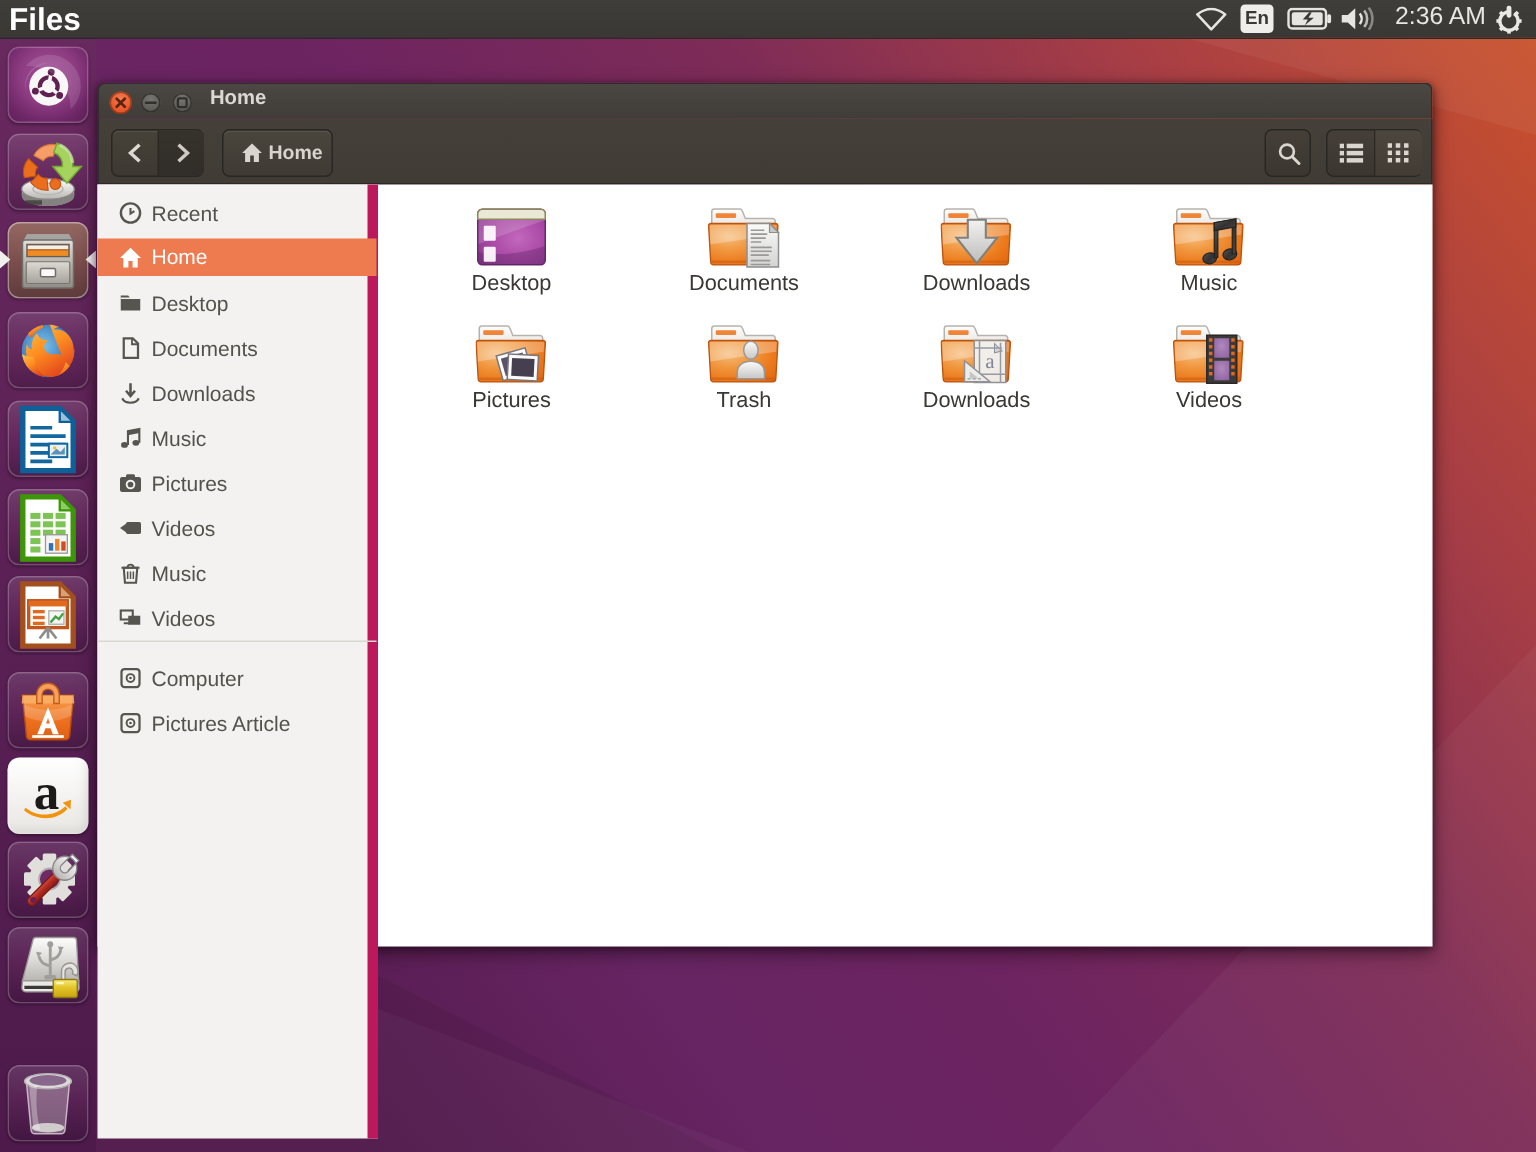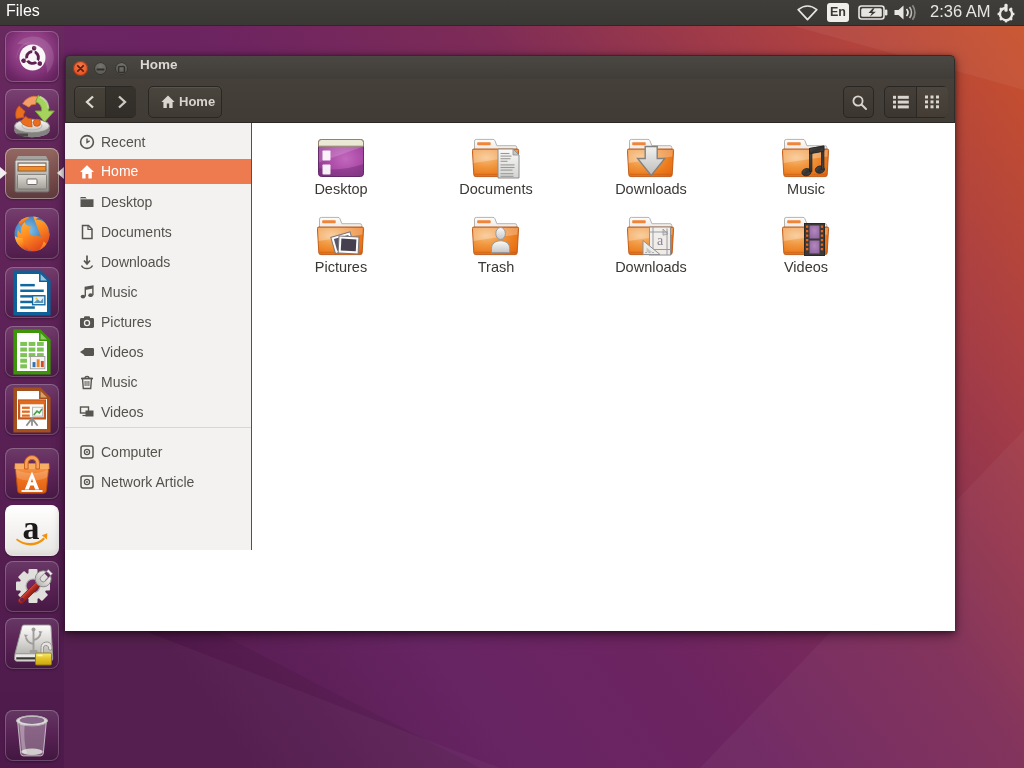--- a/index.html
+++ b/index.html
@@ -2,21 +2,21 @@
 <html><head>
 <meta charset="utf-8">
 <style>
 * { margin:0; padding:0; box-sizing:border-box; }
 html,body { width:1024px; height:768px; overflow:hidden; }
 body { font-family:"Liberation Sans", sans-serif; position:relative; background:#6d2260; }
 #facets { position:absolute; left:0; top:0; width:1024px; height:768px; }
 
 #panel { position:absolute; left:0; top:0; width:1024px; height:26px;
   background:linear-gradient(#403e3a, #3a3834); border-bottom:1px solid #2c2a27; z-index:50; }
-#panel .appname { position:absolute; left:6px; top:1.5px; font-size:16px; font-weight:normal; color:#ffffff; }
+#panel .appname { position:absolute; left:6px; top:1.5px; font-size:21px; font-weight:bold; color:#ffffff; }
 #panel .clock { position:absolute; left:930px; top:2px; font-size:16.5px; color:#e8e6e2; }
 .pico { position:absolute; top:4px; }
 
 #launcher { position:absolute; left:0; top:26px; width:64px; height:742px;
   background:linear-gradient(#68295f, #5d2257 40%, #531d50 75%, #4d1a4b 100%); z-index:40; }
 .tile { position:absolute; left:5px; width:54px; height:51px; border-radius:8px;
   background:linear-gradient(rgba(255,255,255,0.12), rgba(120,60,110,0.25) 45%, rgba(30,10,30,0.25));
   box-shadow:inset 0 0 0 1px rgba(255,255,255,0.22), 0 1px 2px rgba(0,0,0,0.3); }
 .tile svg { position:absolute; left:3px; top:2px; }
 
@@ -48,22 +48,22 @@
 #crumb { left:82px; width:74px; background:linear-gradient(#4a453d, #3f3a33);
   box-shadow:inset 0 1px 0 rgba(255,255,255,0.08); }
 #crumb span { position:absolute; left:30px; top:7px; font-size:13px; font-weight:bold; color:#d9d5ce; }
 #searchbtn { left:777px; width:31px; background:linear-gradient(#453f38, #3b3630); }
 #viewgroup { left:818px; width:64px; background:linear-gradient(#453f38, #3b3630); }
 #viewgroup .grid2 { position:absolute; left:32px; top:0; width:31px; height:30px;
   background:linear-gradient(#4c463e, #423c35); border-radius:0 4px 4px 0; }
 #viewgroup .vsep { position:absolute; left:31px; top:0; width:1px; height:30px; background:#2b2824; }
 
 #wbody { position:absolute; left:0; top:68px; width:890px; height:508px; background:#ffffff; }
-#sidebar { position:absolute; left:0; top:0; width:187px; height:427px;
-  background:#f4f2f0; border-right:1px solid #be185d; }
+#sidebar { position:absolute; left:0; top:0; width:187px; height:636px;
+  background:#f4f2f0; border-right:7px solid #be185d; }
 .srow { position:absolute; left:0; width:186px; height:30px; }
 .srow .lbl { position:absolute; left:36px; top:7px; font-size:14px; color:#53524d; }
 .srow svg { position:absolute; left:14px; top:7px; }
 #srow-home { background:#ee7a50; }
 #srow-home .lbl { color:#ffffff; }
 #sidesep { position:absolute; left:0; top:304px; width:186px; height:1px; background:#d9d7d4; }
 
 .fitem { position:absolute; width:120px; text-align:center; }
 .fitem svg.icon { display:block; margin:0 auto; }
 .fitem .cap { margin-top:2px; font-size:14.5px; color:#3a3834; }
@@ -493,21 +493,21 @@
             <circle cx="8" cy="8" r="0.9" fill="#56554f"></circle>
           </svg>
         <span class="lbl">Computer</span>
       </div>
       <div class="srow" style="top:344px">
         <svg width="16" height="16" viewBox="0 0 16 16">
             <rect x="2" y="2" width="12" height="12" rx="2" fill="none" stroke="#56554f" stroke-width="1.5"></rect>
             <circle cx="8" cy="8" r="2.6" fill="none" stroke="#56554f" stroke-width="1.3"></circle>
             <circle cx="8" cy="8" r="0.9" fill="#56554f"></circle>
           </svg>
-        <span class="lbl">Network Article</span>
+        <span class="lbl">Pictures Article</span>
       </div>
     </div>
     <div id="maingrid" style="position:absolute;left:0;top:0;width:890px;height:506px">
       <div class="fitem" style="left:216px;top:15px">
         <svg class="icon" width="48" height="41" viewBox="0 0 48 41">
           <rect x="1.5" y="1.5" width="45" height="37" rx="3" fill="url(#deskg)" stroke="#662a6b" stroke-width="1"></rect>
           <path d="M2,30 c14,3 30,1 44.5,-4 v9.5 a3,3 0 0 1 -3,3 h-38.5 a3,3 0 0 1 -3,-3 z" fill="#59215e" opacity="0.35"></path>
           <path d="M1.5,4.5 a3,3 0 0 1 3,-3 h39 a3,3 0 0 1 3,3 v3.7 h-45 z" fill="#ece8d6" stroke="#8b885e" stroke-width="1"></path>
           <rect x="5.5" y="12.5" width="8" height="10" rx="0.8" fill="#ffffff" opacity="0.92"></rect>
           <rect x="5.5" y="26.5" width="8" height="10" rx="0.8" fill="#ffffff" opacity="0.92"></rect>

